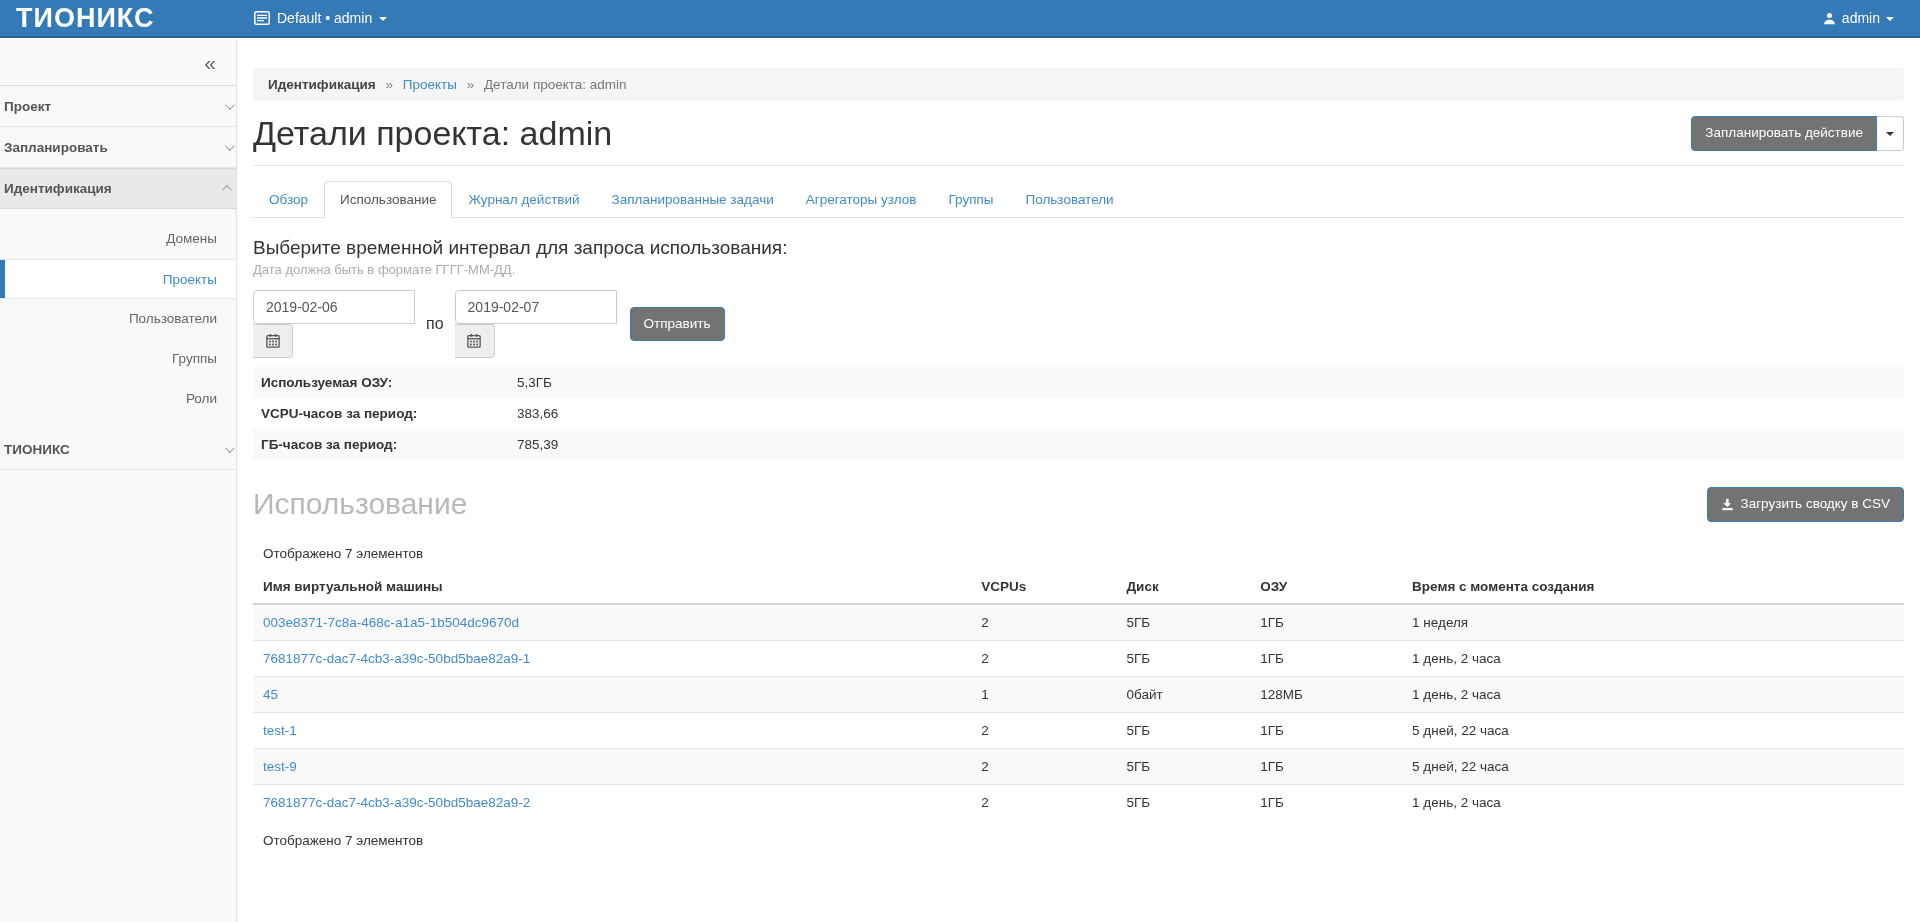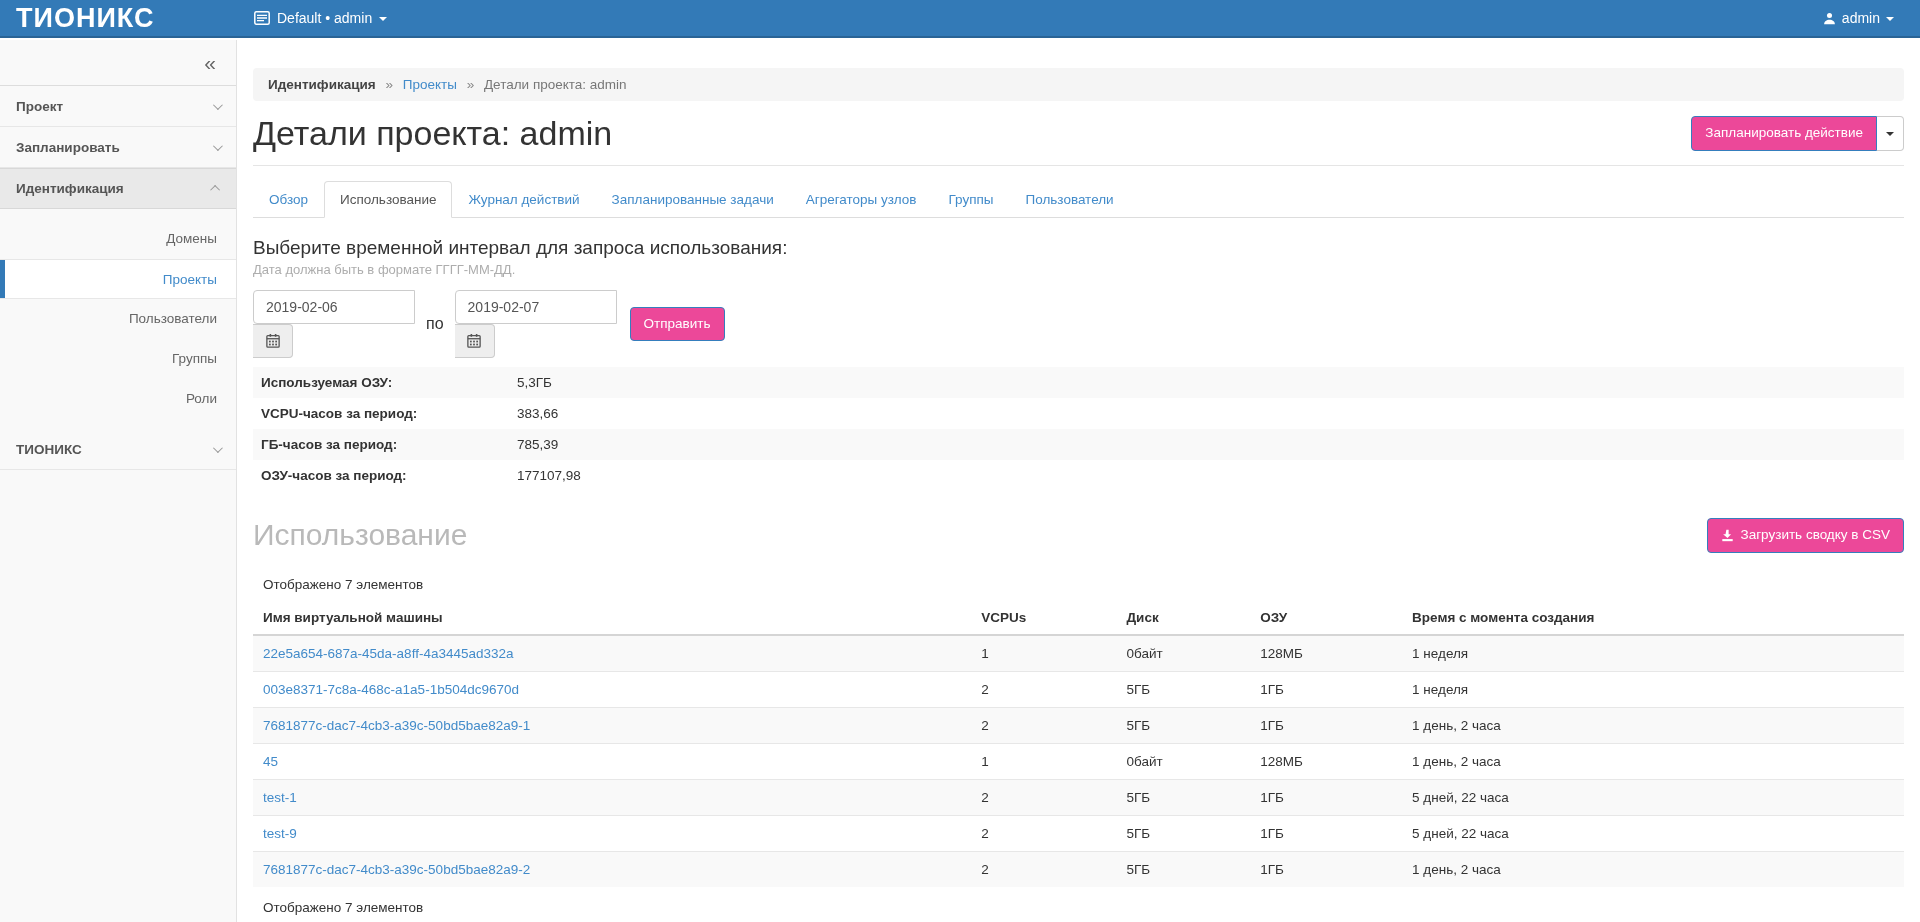--- a/index.html
+++ b/index.html
@@ -37,21 +37,21 @@
     position:absolute; top:40px; left:0; bottom:0; width:237px;
     background:#f9f9f9; border-right:1px solid #e2e2e2;
   }
   .collapse-row {
     height:46px; display:flex; align-items:center; justify-content:flex-end;
     padding-right:20px; border-bottom:1px solid #ddd; color:#666;
     font-size:21px; cursor:pointer;
   }
   .side-section {
     height:41px; display:flex; align-items:center; justify-content:space-between;
-    padding:0 16px; font-weight:bold; color:#555; cursor:pointer;
+    padding:0 4px; font-weight:bold; color:#555; cursor:pointer;
     border-bottom:1px solid #e7e7e7;
   }
   .side-section.active { background:#e9e9e9; border-top:1px solid #d8d8d8; border-bottom:1px solid #d8d8d8; }
   .side-sub { }
   .side-item {
     height:40px; line-height:40px; text-align:right; padding-right:19px;
     color:#666; cursor:pointer; position:relative;
   }
   .side-item.active {
     background:#fff; color:#428bca;
@@ -76,21 +76,21 @@
   .breadcrumb .bc-root { color:#444; font-weight:bold; }
   .breadcrumb a { color:#428bca; text-decoration:none; cursor:pointer; }
   .breadcrumb .sep { margin:0 6px; color:#888; }
   .page-header {
     display:flex; align-items:center; justify-content:space-between;
     border-bottom:1px solid #e5e5e5; padding-bottom:12px; margin-top:13px;
   }
   .page-title { font-size:34px; font-weight:400; color:#333; margin:0; }
   .btn-split { display:flex; }
   .btn {
-    display:inline-flex; align-items:center; gap:7px; background:#ec4899;
+    display:inline-flex; align-items:center; gap:7px; background:#737373;
     color:#fff; border:1px solid #357ebd; padding:7px 13px; font-size:13.5px;
     border-radius:4px; cursor:pointer; line-height:1.4;
   }
   .btn-split .btn-main { border-radius:4px 0 0 4px; }
   .btn-split .btn-caret {
     width:27px; background:#fff; border:1px solid #ccc; border-left:none;
     border-radius:0 4px 4px 0; display:flex; align-items:center; justify-content:center;
     color:#333; cursor:pointer;
   }
   
@@ -298,24 +298,20 @@
         <div class="stat-value">5,3ГБ</div>
       </div>
       <div class="stat-row">
         <div class="stat-label">VCPU-часов за период:</div>
         <div class="stat-value">383,66</div>
       </div>
       <div class="stat-row">
         <div class="stat-label">ГБ-часов за период:</div>
         <div class="stat-value">785,39</div>
       </div>
-      <div class="stat-row">
-        <div class="stat-label">ОЗУ-часов за период:</div>
-        <div class="stat-value">177107,98</div>
-      </div>
     </div>
 
   <div class="section-head">
     <div class="section-title">Использование</div>
     <div class="btn">
       <span class="icon">
         <svg width="13" height="13" viewBox="0 0 16 16" fill="#fff">
             <path d="M6.6 1h2.8v5.6h3L8 11 2.6 6.6h3z"></path>
             <path d="M1.6 12.4h12.8V15H1.6z"></path>
           </svg>
@@ -331,27 +327,20 @@
       <tr>
         <th class="col-name">Имя виртуальной машины</th>
         <th class="col-vcpus">VCPUs</th>
         <th class="col-disk">Диск</th>
         <th class="col-ram">ОЗУ</th>
         <th class="col-time">Время с момента создания</th>
       </tr>
     </thead>
     <tbody id="vm-tbody">
         <tr>
-          <td class="col-name"><a>22e5a654-687a-45da-a8ff-4a3445ad332a</a></td>
-          <td class="col-vcpus">1</td>
-          <td class="col-disk">0байт</td>
-          <td class="col-ram">128МБ</td>
-          <td class="col-time">1 неделя</td>
-        </tr>
-        <tr>
           <td class="col-name"><a>003e8371-7c8a-468c-a1a5-1b504dc9670d</a></td>
           <td class="col-vcpus">2</td>
           <td class="col-disk">5ГБ</td>
           <td class="col-ram">1ГБ</td>
           <td class="col-time">1 неделя</td>
         </tr>
         <tr>
           <td class="col-name"><a>7681877c-dac7-4cb3-a39c-50bd5bae82a9-1</a></td>
           <td class="col-vcpus">2</td>
           <td class="col-disk">5ГБ</td>

